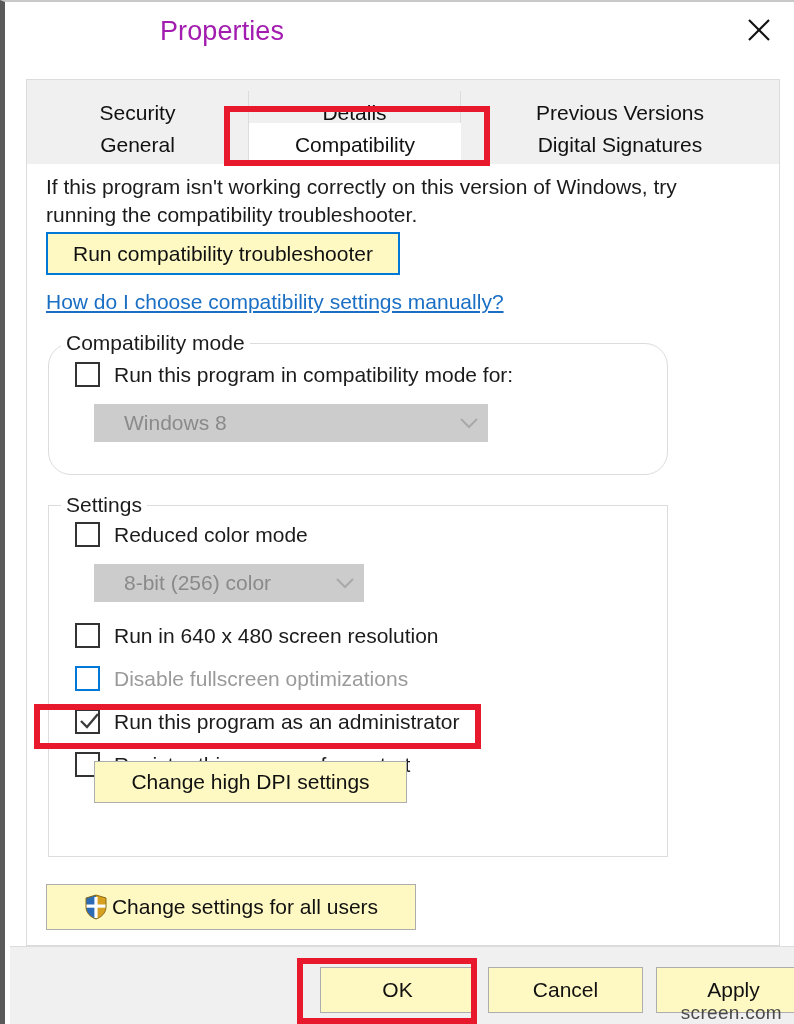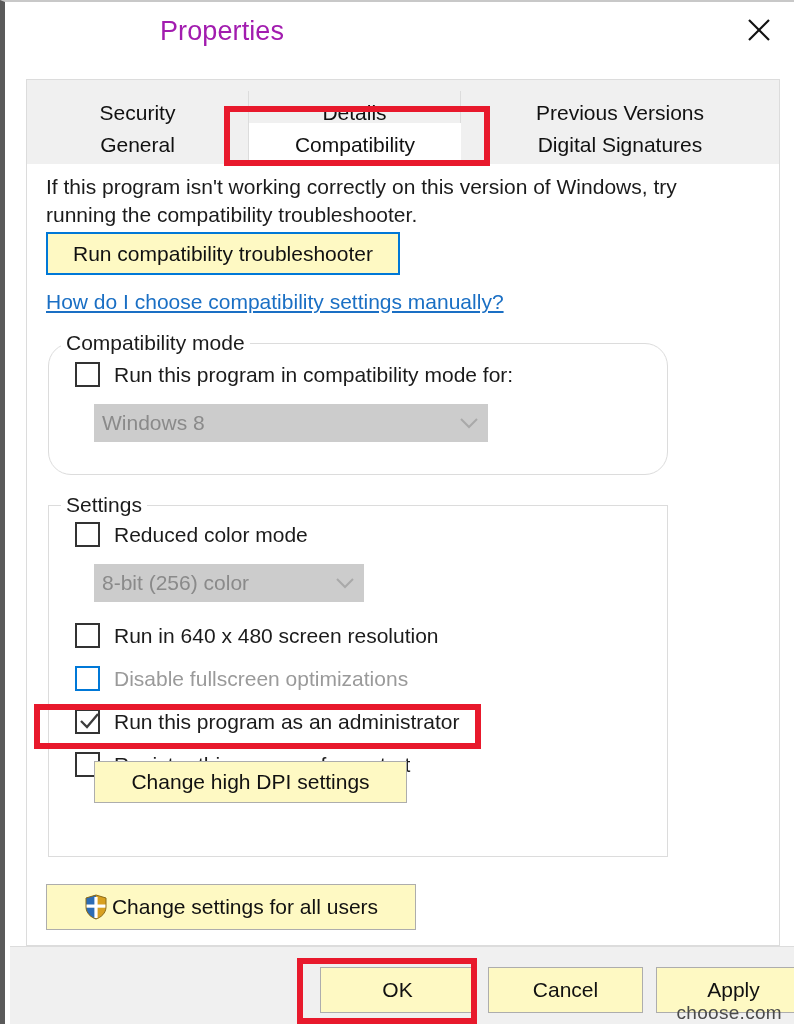--- a/index.html
+++ b/index.html
@@ -215,21 +215,21 @@
     background: #cccccc;
     border: none;
     box-sizing: border-box;
     display: flex;
     align-items: center;
     cursor: default;
   }
   .combo-text {
     font-size: 21px;
     color: #8a8a8a;
-    padding-left: 8px;
+    padding-left: 30px;
     flex: 1 1 auto;
     white-space: nowrap;
   }
   .combo-chevron {
     width: 38px;
     display: flex;
     align-items: center;
     justify-content: center;
   }
 
@@ -435,19 +435,19 @@
       <span>OK</span>
     </div>
     <div id="cancel-button" class="win-button dialog-button">
       <span>Cancel</span>
     </div>
     <div id="apply-button" class="win-button dialog-button">
       <span>Apply</span>
     </div>
   </div>
 
-  <div id="watermark">choose.com</div>
+  <div id="watermark">screen.com</div>
 
   <div id="red-box-tab" class="red-box"></div>
   <div id="red-box-admin" class="red-box"></div>
   <div id="red-box-ok" class="red-box"></div>
 
 </div>
 
 </body></html>

